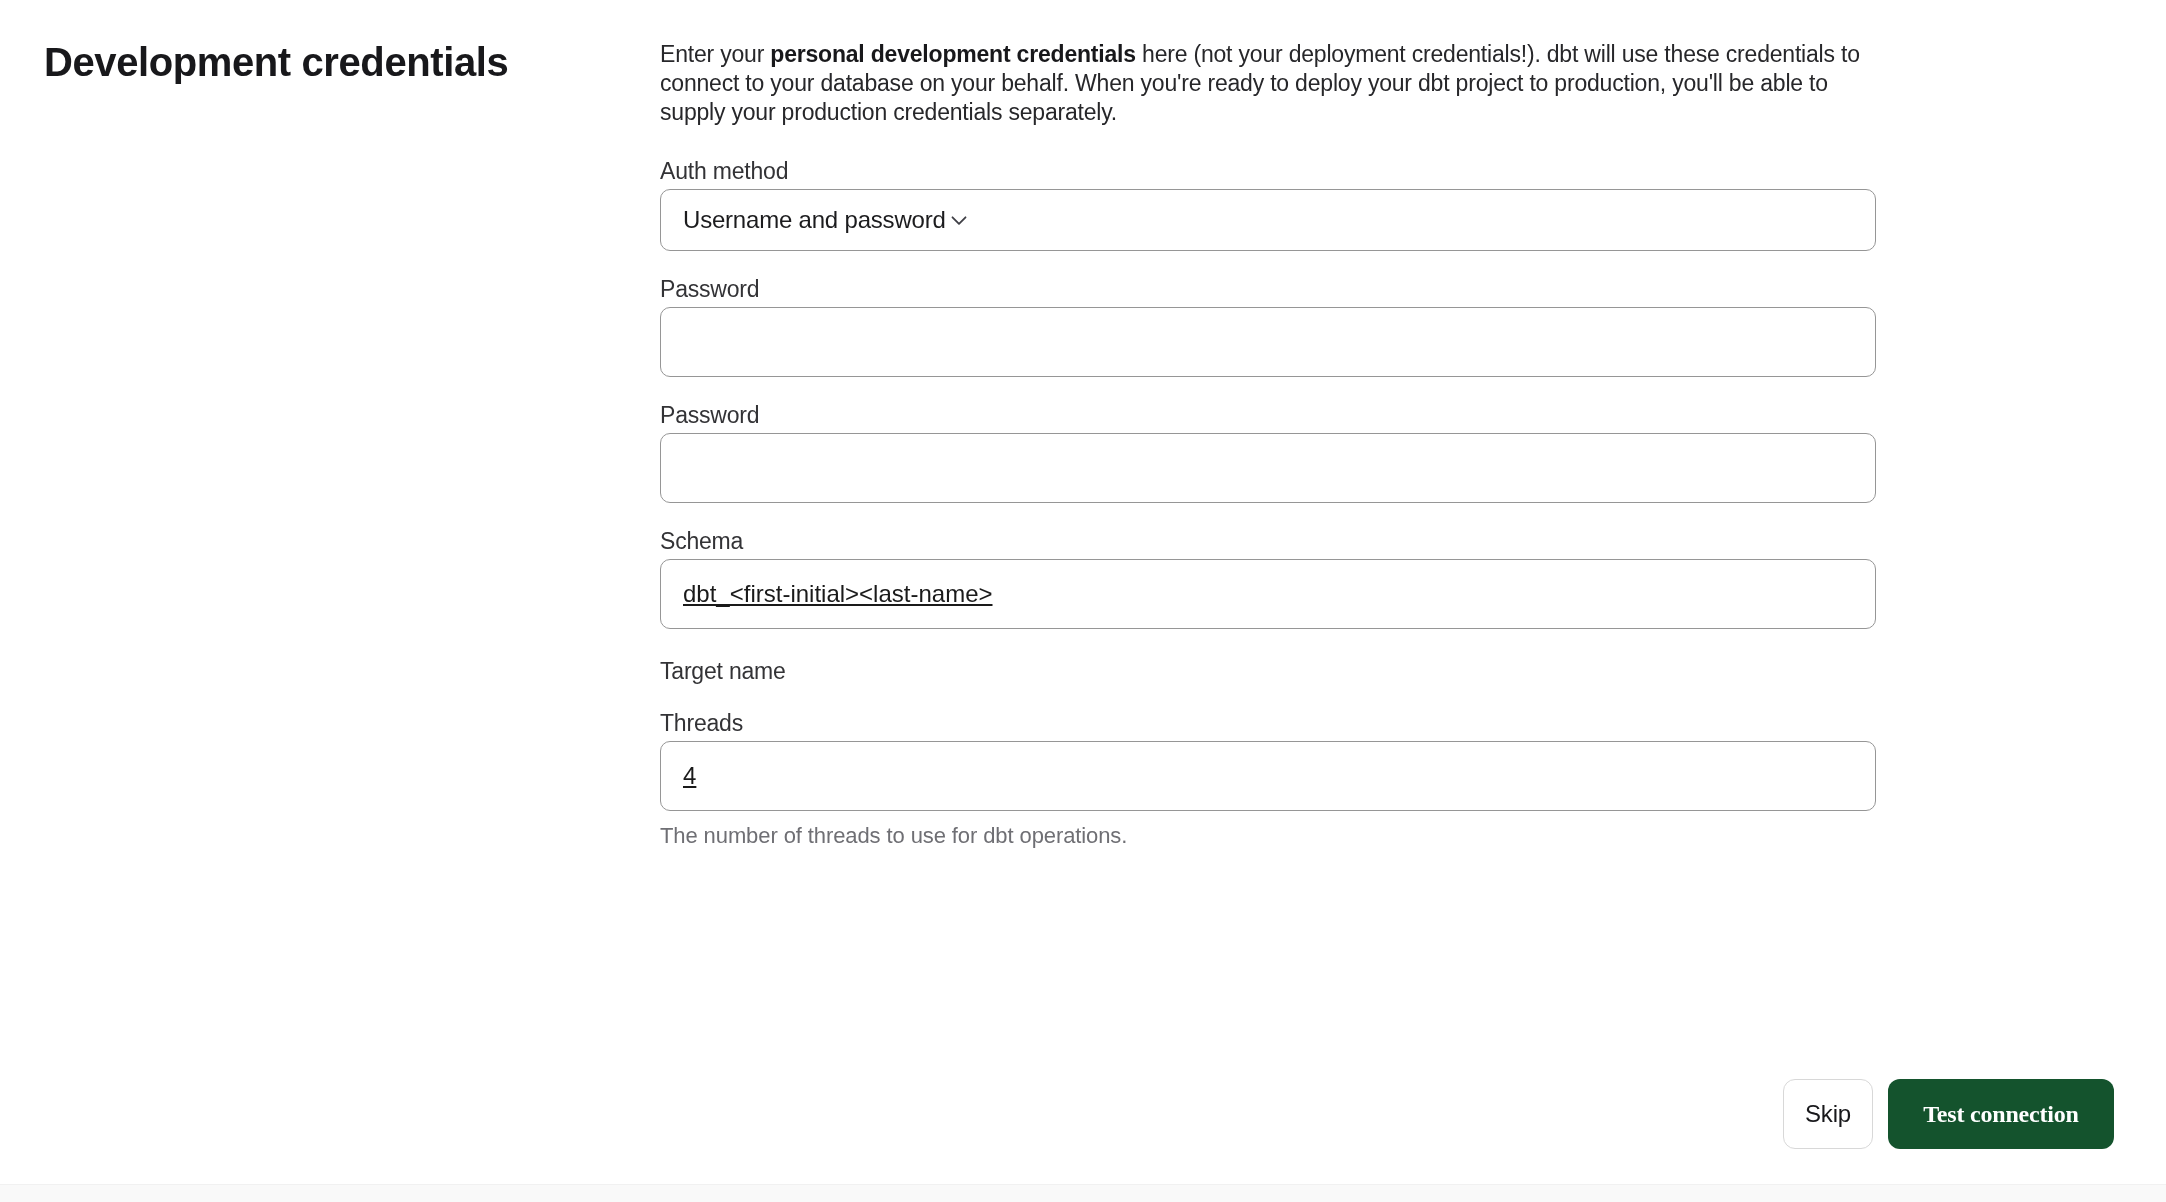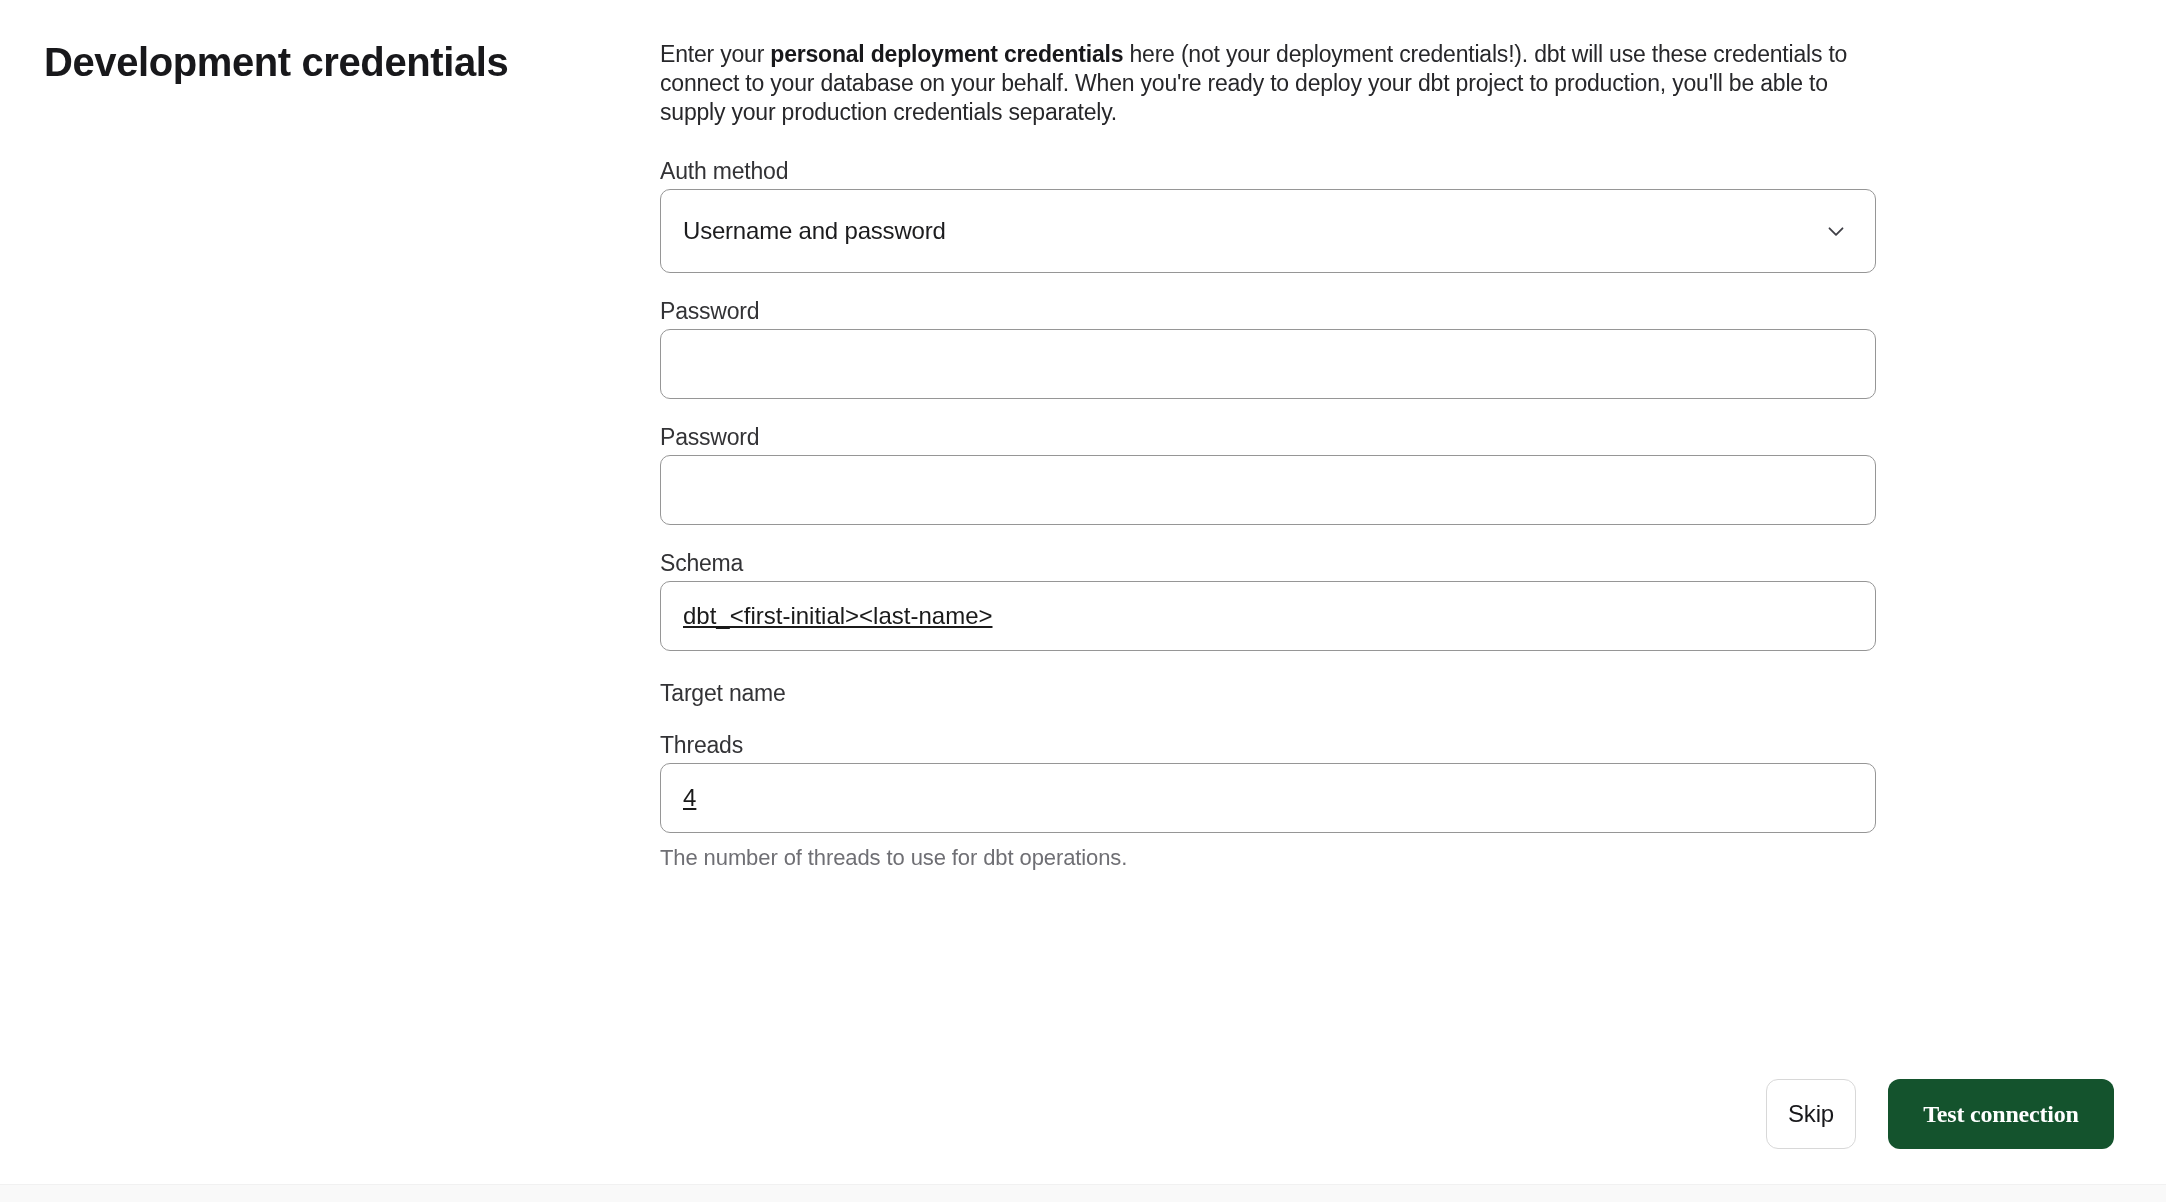--- a/index.html
+++ b/index.html
@@ -68,23 +68,22 @@
     color: #1a1a1a;
     background: #ffffff;
     border: 1.5px solid #969696;
     border-radius: 10px;
     outline: none;
     text-decoration: underline;
   }
   .select-input {
     display: flex;
     align-items: center;
-    justify-content: space-between;
     width: 100%;
-    height: 84px;
+    height: 62px;
     padding: 0 26px 0 22px;
     background: #ffffff;
     border: 1.5px solid #969696;
     border-radius: 10px;
     cursor: pointer;
   }
   .select-value {
     font-size: 24px;
     font-weight: 500;
     letter-spacing: -0.2px;
@@ -101,21 +100,21 @@
     font-size: 22px;
     line-height: 29px;
     letter-spacing: -0.1px;
     color: #6f6f74;
   }
   .actions {
     position: absolute;
     top: 1079px;
     right: 52px;
     display: flex;
-    gap: 32px;
+    gap: 15px;
   }
   .btn {
     display: flex;
     align-items: center;
     justify-content: center;
     height: 70px;
     border-radius: 12px;
     font-family: "Liberation Sans", sans-serif;
     font-size: 24px;
     letter-spacing: -0.2px;
@@ -150,21 +149,21 @@
 <body>
 
 <div class="page">
   <div class="content">
 
     <div class="title-col">
       <h1 class="page-title">Development credentials</h1>
     </div>
 
     <div class="form-col">
-      <p class="description"><span>Enter your </span><strong>personal deployment credentials</strong><span> here (not your deployment credentials!). dbt will use these credentials to connect to your database on your behalf. When you're ready to deploy your dbt project to production, you'll be able to supply your production credentials separately.</span></p>
+      <p class="description"><span>Enter your </span><strong>personal development credentials</strong><span> here (not your deployment credentials!). dbt will use these credentials to connect to your database on your behalf. When you're ready to deploy your dbt project to production, you'll be able to supply your production credentials separately.</span></p>
 
       <div class="field">
         <label class="field-label">Auth method</label>
         <div class="select-input" role="button">
           <span class="select-value">Username and password</span>
           <span class="chevron">
             <svg width="26" height="26" viewBox="0 0 24 24">
               <polyline points="6,9.5 12,15.5 18,9.5" fill="none" stroke="#3f3f46" stroke-width="1.7" stroke-linecap="round" stroke-linejoin="round"></polyline>
             </svg>
           </span>

